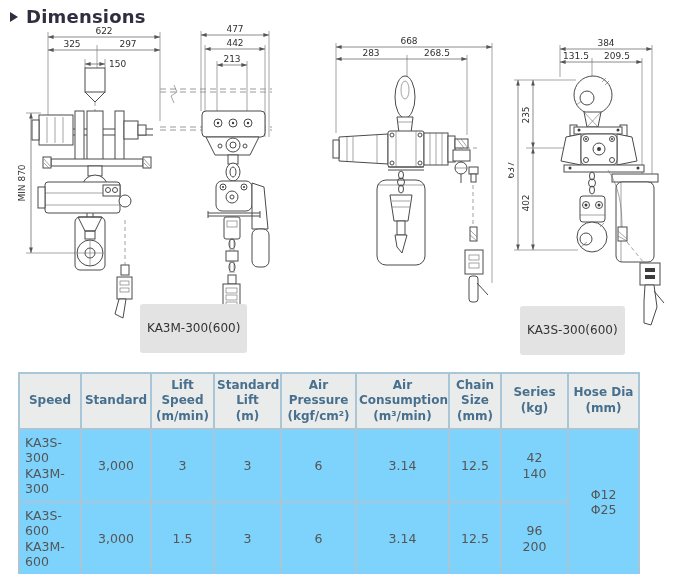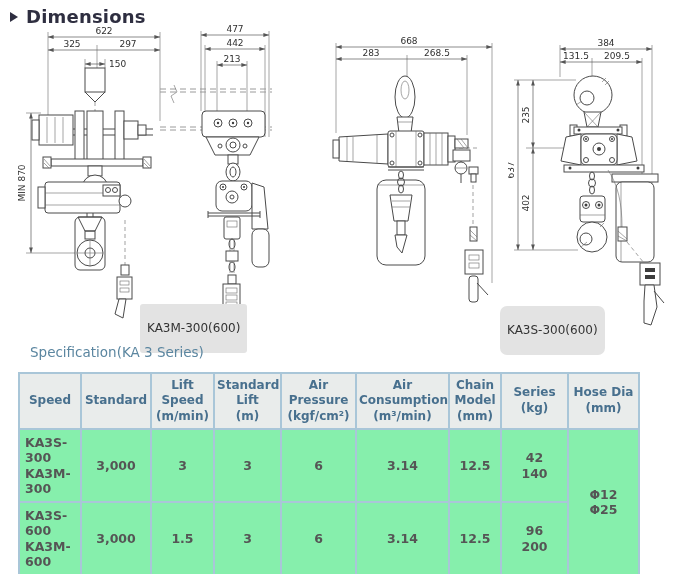--- a/index.html
+++ b/index.html
@@ -42,22 +42,22 @@
   }
   table.spec th, table.spec td {
     border:2px solid #a9c6d8; white-space:pre-line; vertical-align:middle;
     overflow:hidden; padding:1px 2px;
   }
   table.spec th {
     background:#e9eceb; color:#48708e; font-weight:bold;
     font-size:12px; line-height:1.3; text-align:center; height:52px;
   }
   table.spec td {
-    background:#86efac; color:#555555; font-size:12.5px; line-height:1.22;
-    text-align:center; height:69px;font-weight:bold;
+    background:#7dd3fc; color:#555555; font-size:12.5px; line-height:1.22;
+    text-align:center; height:69px;
   }
   table.spec td.model { text-align:left; padding-left:5px; }
 </style>
 </head>
 <body>
 
 <div id="page">
 
   <div class="heading-row">
     <span class="tri"></span>
@@ -393,23 +393,22 @@
     <line class="thin" x1="110" y1="201" x2="119" y2="206"></line>
     <line class="cdash" x1="119" y1="207" x2="136" y2="228"></line>
     <rect class="sw" x="132" y="228" width="20" height="22"></rect>
     <rect class="dk" x="137" y="233" width="10" height="4"></rect>
     <rect class="dk" x="137" y="240" width="10" height="4"></rect>
     <polygon class="sw" points="137,250 146,250 149,272 143,290 136,288 136,266"></polygon>
     <line class="s" x1="146" y1="256" x2="156" y2="268"></line>
   </svg>
 
   <div class="badge" style="left:140px; top:304px;">KA3M-300(600)</div>
-  <div class="badge" style="left:500px; top:306px;border-radius:7px;">KA3S-300(600)</div>
-
-  <div class="spec-title">Specification(KA 3 Series)</div>
+  <div class="badge" style="left:520px; top:306px;">KA3S-300(600)</div>
+
 
   <table class="spec">
     <colgroup>
       <col style="width:62px">
         <col style="width:70px">
         <col style="width:63px">
       <col style="width:67px">
         <col style="width:75px">
         <col style="width:93px">
       <col style="width:52px">
@@ -426,21 +425,21 @@
         <th>Standard
 Lift
 (m)</th>
         <th>Air
 Pressure
 (kgf/cm²)</th>
         <th>Air
 Consumption
 (m³/min)</th>
         <th>Chain
-Model
+Size
 (mm)</th>
         <th>Series
 (kg)</th>
         <th>Hose Dia
 (mm)</th>
       </tr>
       <tr>
         <td class="model">KA3S-
 300
 KA3M-

